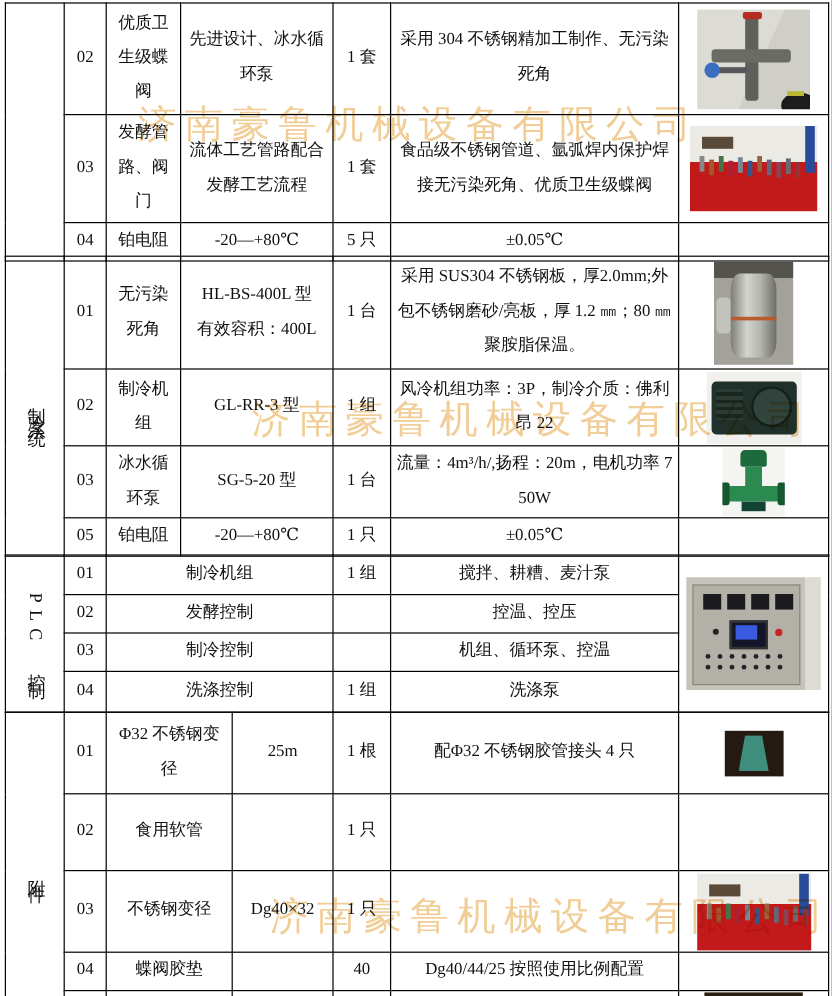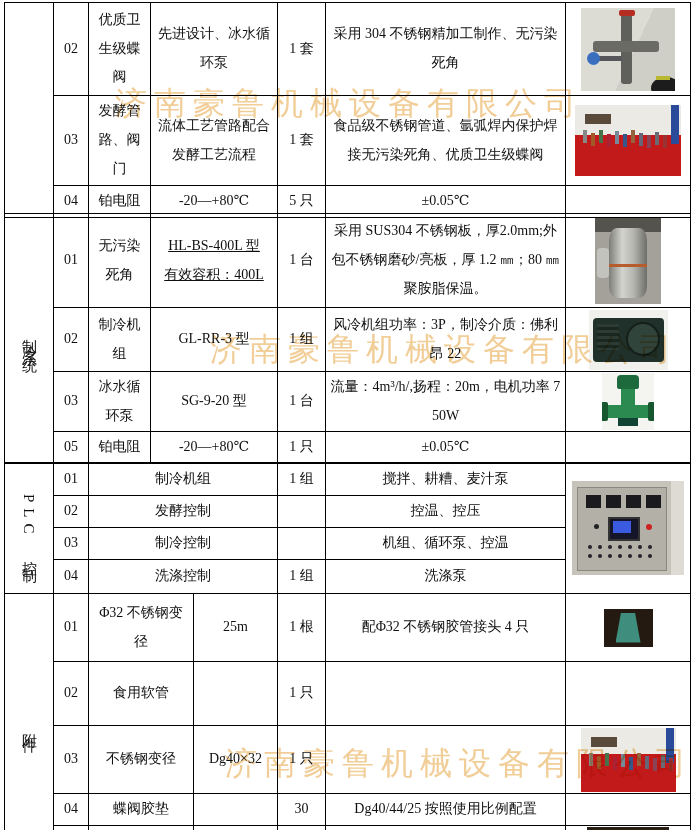--- a/index.html
+++ b/index.html
@@ -2,21 +2,21 @@
 <html><head>
 <meta charset="utf-8">
 <style>
   html,body{margin:0;padding:0;background:#888;}
   .screen{position:relative;width:693px;height:830px;background:#fff;overflow:hidden;
           font-family:"Liberation Serif","DejaVu Serif",serif;color:#101010;}
   table{position:absolute;left:4px;border-collapse:collapse;table-layout:fixed;width:686px;background:transparent;}
   td{border:1px solid #000;text-align:center;vertical-align:middle;padding:1px 4px;
      font-size:14px;line-height:2.05;overflow:hidden;word-break:break-all;}
   td.name{padding:0 6px;}
-  td.pre{white-space:pre-line;text-decoration:underline;}
+  td.pre{white-space:pre-line;}
   td.imgcell{padding:0;}
   td.vtop{vertical-align:top;}
   .vtext{writing-mode:vertical-rl;text-orientation:mixed;letter-spacing:6px;font-size:15px;margin:0 auto;}
   
   .wm{position:absolute;z-index:5;font-size:32px;letter-spacing:7px;white-space:nowrap;
       color:#F0C88C;mix-blend-mode:multiply;opacity:.9;pointer-events:none;font-weight:400;}
   
   .ph{position:relative;margin:0 auto;overflow:hidden;}
   .a{position:absolute;}
   .p1{width:94px;height:83px;background:linear-gradient(115deg,#dcdcd4 0 55%,#cfcfc7 55% 100%);}
@@ -166,21 +166,21 @@
         <div class="ph p4">
           <div class="a p4body"></div>
           <div class="a p4grid"></div>
           <div class="a p4drum"></div>
         </div>
       </td>
     </tr>
     <tr style="height:60px">
       <td>03</td>
       <td class="name">冰水循环泵</td>
-      <td>SG-9-20 型</td>
+      <td>SG-5-20 型</td>
       <td>1 台</td>
       <td>流量：4m³/h/,扬程：20m，电机功率 750W</td>
       <td class="imgcell">
         <div class="ph p5">
           <div class="a p5motor"></div>
           <div class="a p5neck"></div>
           <div class="a p5pipe"></div>
           <div class="a p5fl"></div>
           <div class="a p5fr"></div>
           <div class="a p5base"></div>
@@ -294,21 +294,21 @@
           <div class="a pshelf"></div>
           <div class="a pstrip"></div>
           <div class="a pvalves"></div>
         </div>
       </td>
     </tr>
     <tr style="height:28px">
       <td>04</td>
       <td class="name">蝶阀胶垫</td>
       <td></td>
-      <td>30</td>
+      <td>40</td>
       <td>Dg40/44/25 按照使用比例配置</td>
       <td class="imgcell"></td>
     </tr>
     <tr style="height:36px">
       <td></td>
       <td class="name"></td>
       <td></td>
       <td></td>
       <td></td>
       <td class="imgcell vtop">

